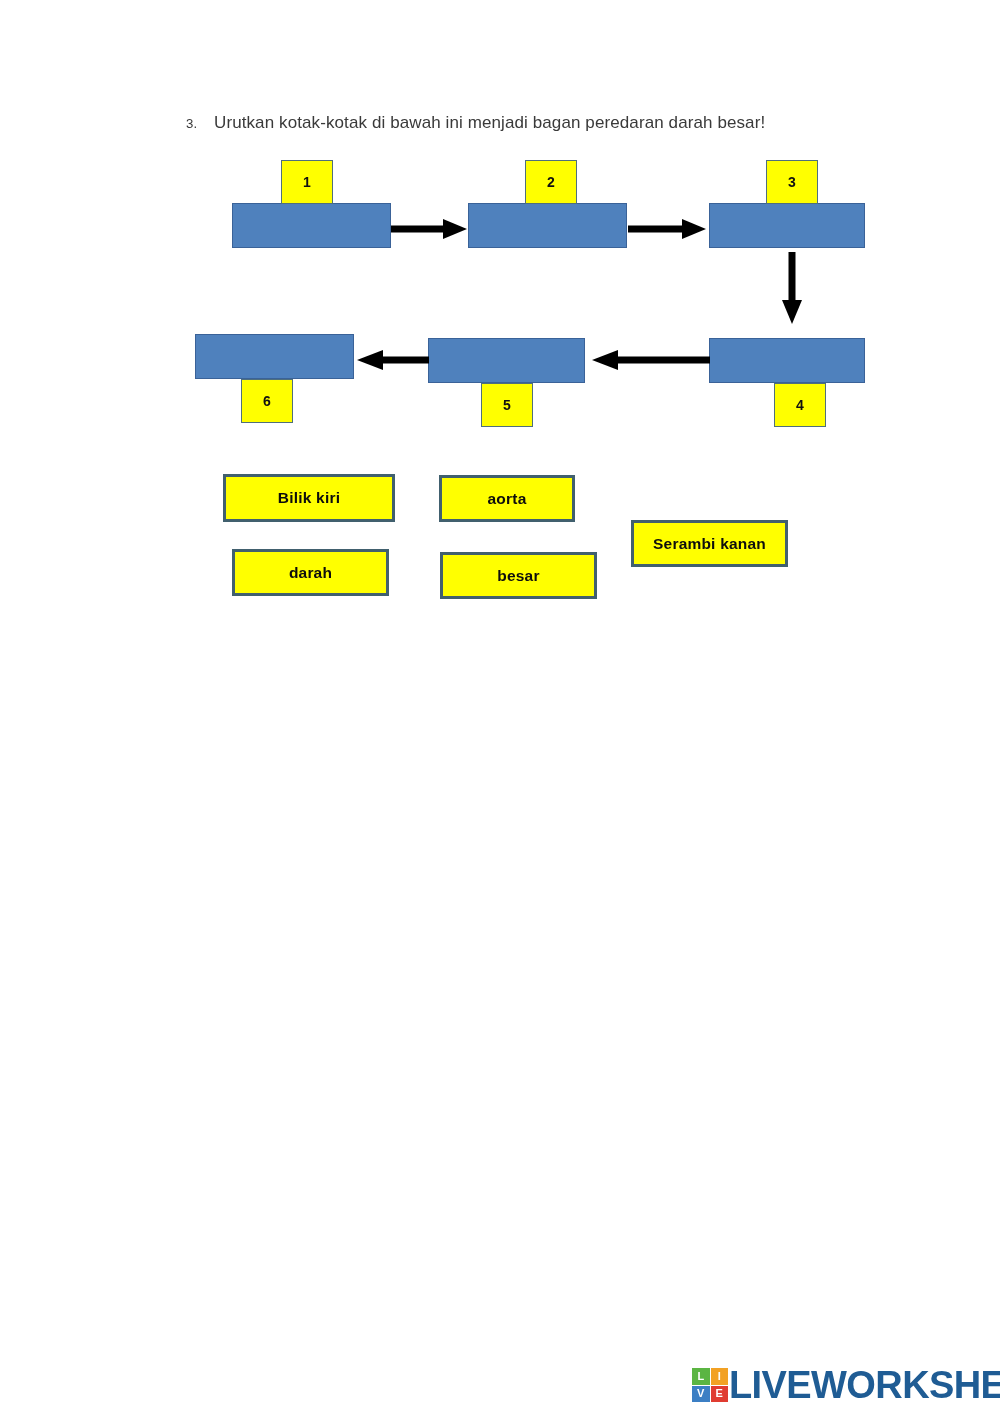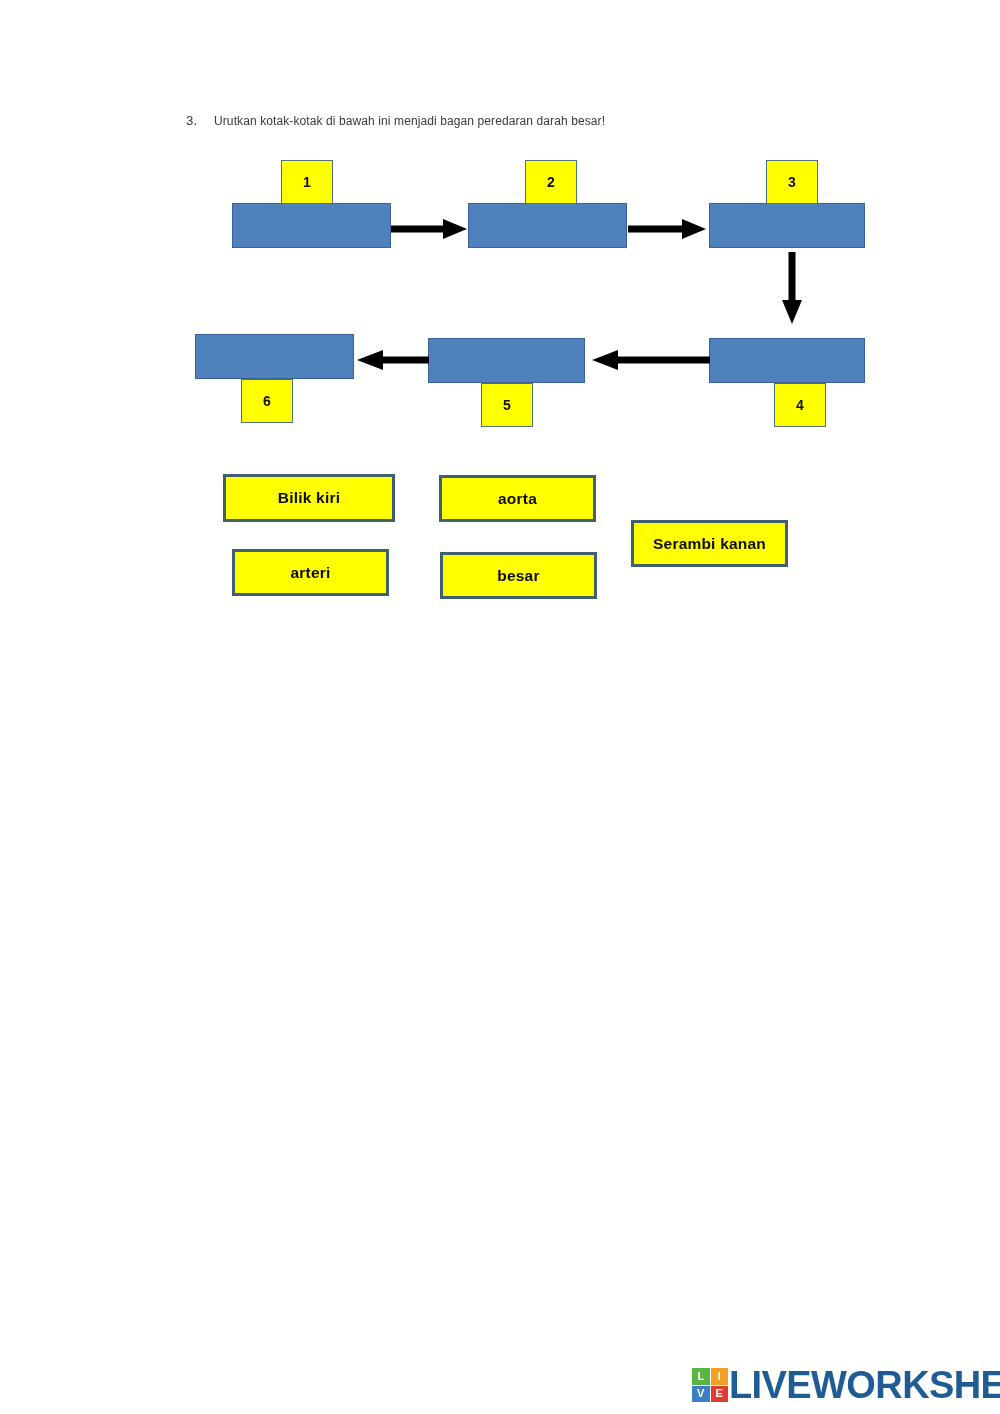--- a/index.html
+++ b/index.html
@@ -34,21 +34,21 @@
     letter-spacing: 0.1px;
   }
   .question-num {
     width: 28px;
     flex: 0 0 28px;
     font-size: 13.2px;
     color: #3a3a3a;
   }
   .question-text {
     white-space: nowrap;
-    font-size: 12px;
+    font-size: 17px;
     color: #3a3a3a;
   }
 
   
   .diagram {
     position: absolute;
     left: 0;
     top: 0;
     width: 1000px;
     height: 460px;
@@ -199,24 +199,24 @@
 
     <div class="blue-box" style="left:195px; top:334px; width:159px; height:45px;"></div>
     <div class="num-tab" style="left:241px; top:379px; width:52px; height:44px;">6</div>
 
   </div>
 
   <div class="options">
 
     <div class="opt-chip" style="left:223px; top:474px; width:172px; height:48px;">Bilik kiri</div>
 
-    <div class="opt-chip" style="left:439px; top:475px; width:157px; height:47px;">aorta</div>
-
-
-    <div class="opt-chip" style="left:232px; top:549px; width:157px; height:47px;">arteri</div>
+    <div class="opt-chip" style="left:439px; top:475px; width:136px; height:47px;">aorta</div>
+
+
+    <div class="opt-chip" style="left:232px; top:549px; width:157px; height:47px;">darah</div>
 
     <div class="opt-chip" style="left:440px; top:552px; width:157px; height:47px;">besar</div>
 
     <div class="opt-chip" style="left:631px; top:520px; width:157px; height:47px;">Serambi kanan</div>
 
   </div>
 
   <div class="lw-logo">
     <div class="lw-grid">
       <div class="lw-cell" style="background:#5BB543;">L</div>

